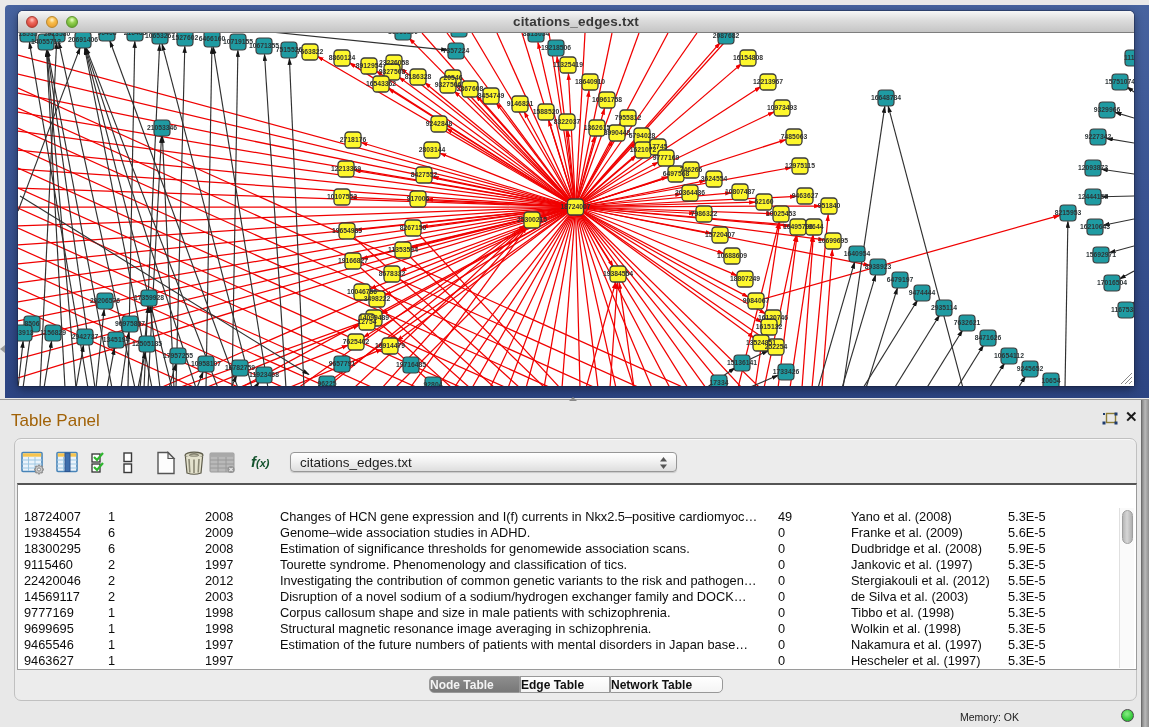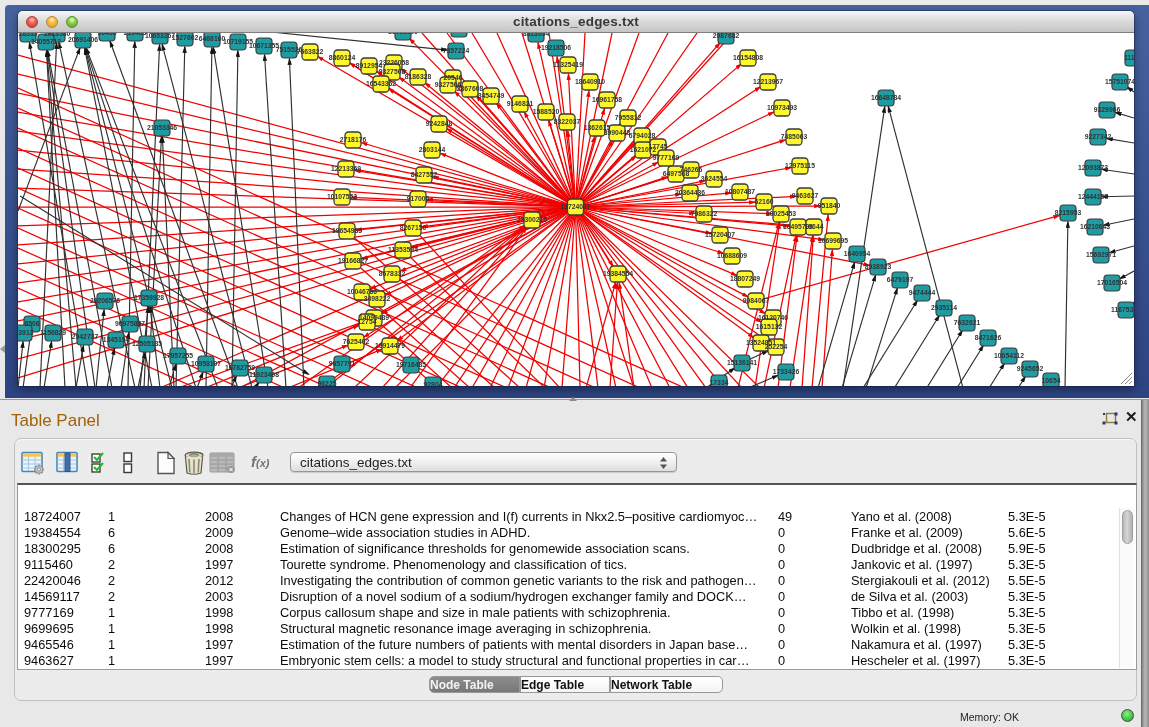--- a/index.html
+++ b/index.html
@@ -16,21 +16,21 @@
 #tl2{left:28px;background:radial-gradient(circle at 50% 30%,#ffe9b3 8%,#f7bd4b 35%,#eda435 75%,#cf8f2e);border:.5px solid #b8882f}
 #tl3{left:48px;background:radial-gradient(circle at 50% 30%,#d8f7b0 8%,#95d151 35%,#6cb133 75%,#5f9e2e);border:.5px solid #5d9330}
 #cv{position:absolute;left:0;top:22px;width:1116px;height:353px;background:#fff;overflow:hidden}
 #panel{position:absolute;left:0;top:399px;width:1149px;height:328px;background:#e8e8e8;border-top:1px solid #9a9a9a}
 #ptitle{position:absolute;left:11px;top:11px;font-size:17px;color:#a16207}
 #pfloat{position:absolute;left:1102px;top:12px}
 #pclose{position:absolute;left:1125px;top:8px;font-size:15px;font-weight:bold;color:#1a1a1a}
 #inner{position:absolute;left:14px;top:38px;width:1123px;height:263px;background:#ececec;
  border:1px solid #c0c0c0;border-radius:7px;box-shadow:inset 0 1px 0 #f8f8f8}
 .ic{position:absolute;top:12px}
-#fx{position:absolute;left:236px;top:14px;font-size:15px;font-style:italic;font-weight:bold;color:#737373}
+#fx{position:absolute;left:236px;top:14px;font-size:15px;font-style:italic;font-weight:bold;color:#14532d}
 #combo{position:absolute;left:275px;top:13px;width:387px;height:20px;border:1px solid #979797;border-radius:4px;
  background:linear-gradient(#ffffff,#f2f2f2 45%,#dedede);box-shadow:0 1px 1px rgba(0,0,0,.15)}
 #combo span{position:absolute;left:9px;top:2px;font-size:13.5px;color:#1d1d1d}
 #combo svg{position:absolute;right:8px;top:3px}
 #tbl{position:absolute;left:2px;top:44px;width:1120px;height:187px;background:#fff;
  border:1px solid #9a9a9a;border-top:2px solid #555}
 .hdr{position:absolute;left:0;top:0;height:21px;width:1118px;border-bottom:1px solid #7c7c7c}
 .hc{position:absolute;top:0;height:20px;text-align:center;font-size:13px;color:#181818;
  line-height:20px;background:#bcdde9;border-right:1px solid #93aeb9;border-left:1px solid #dff0f6}
 .hc.g{background:linear-gradient(#f3f3f3,#dddddd);border-left:none;border-right:1px solid #a8a8a8}
@@ -757,21 +757,20 @@
             <div class="c2">1997</div>
             <div class="c3">Estimation of the future numbers of patients with mental disorders in Japan base…</div>
             <div class="c4">0</div>
             <div class="c5">Nakamura et al. (1997)</div>
             <div class="c6">5.3E-5</div>
           </div>
           <div class="tr">
             <div class="c0">9463627</div>
             <div class="c1">1</div>
             <div class="c2">1997</div>
-            <div class="c3">Embryonic stem cells: a model to study structural and functional properties in car…</div>
             <div class="c4">0</div>
             <div class="c5">Hescheler et al. (1997)</div>
             <div class="c6">5.3E-5</div>
           </div>
         </div>
    <div id="vsb">
           <div class="th"></div>
         </div>
   </div>
   <div id="tabs">

